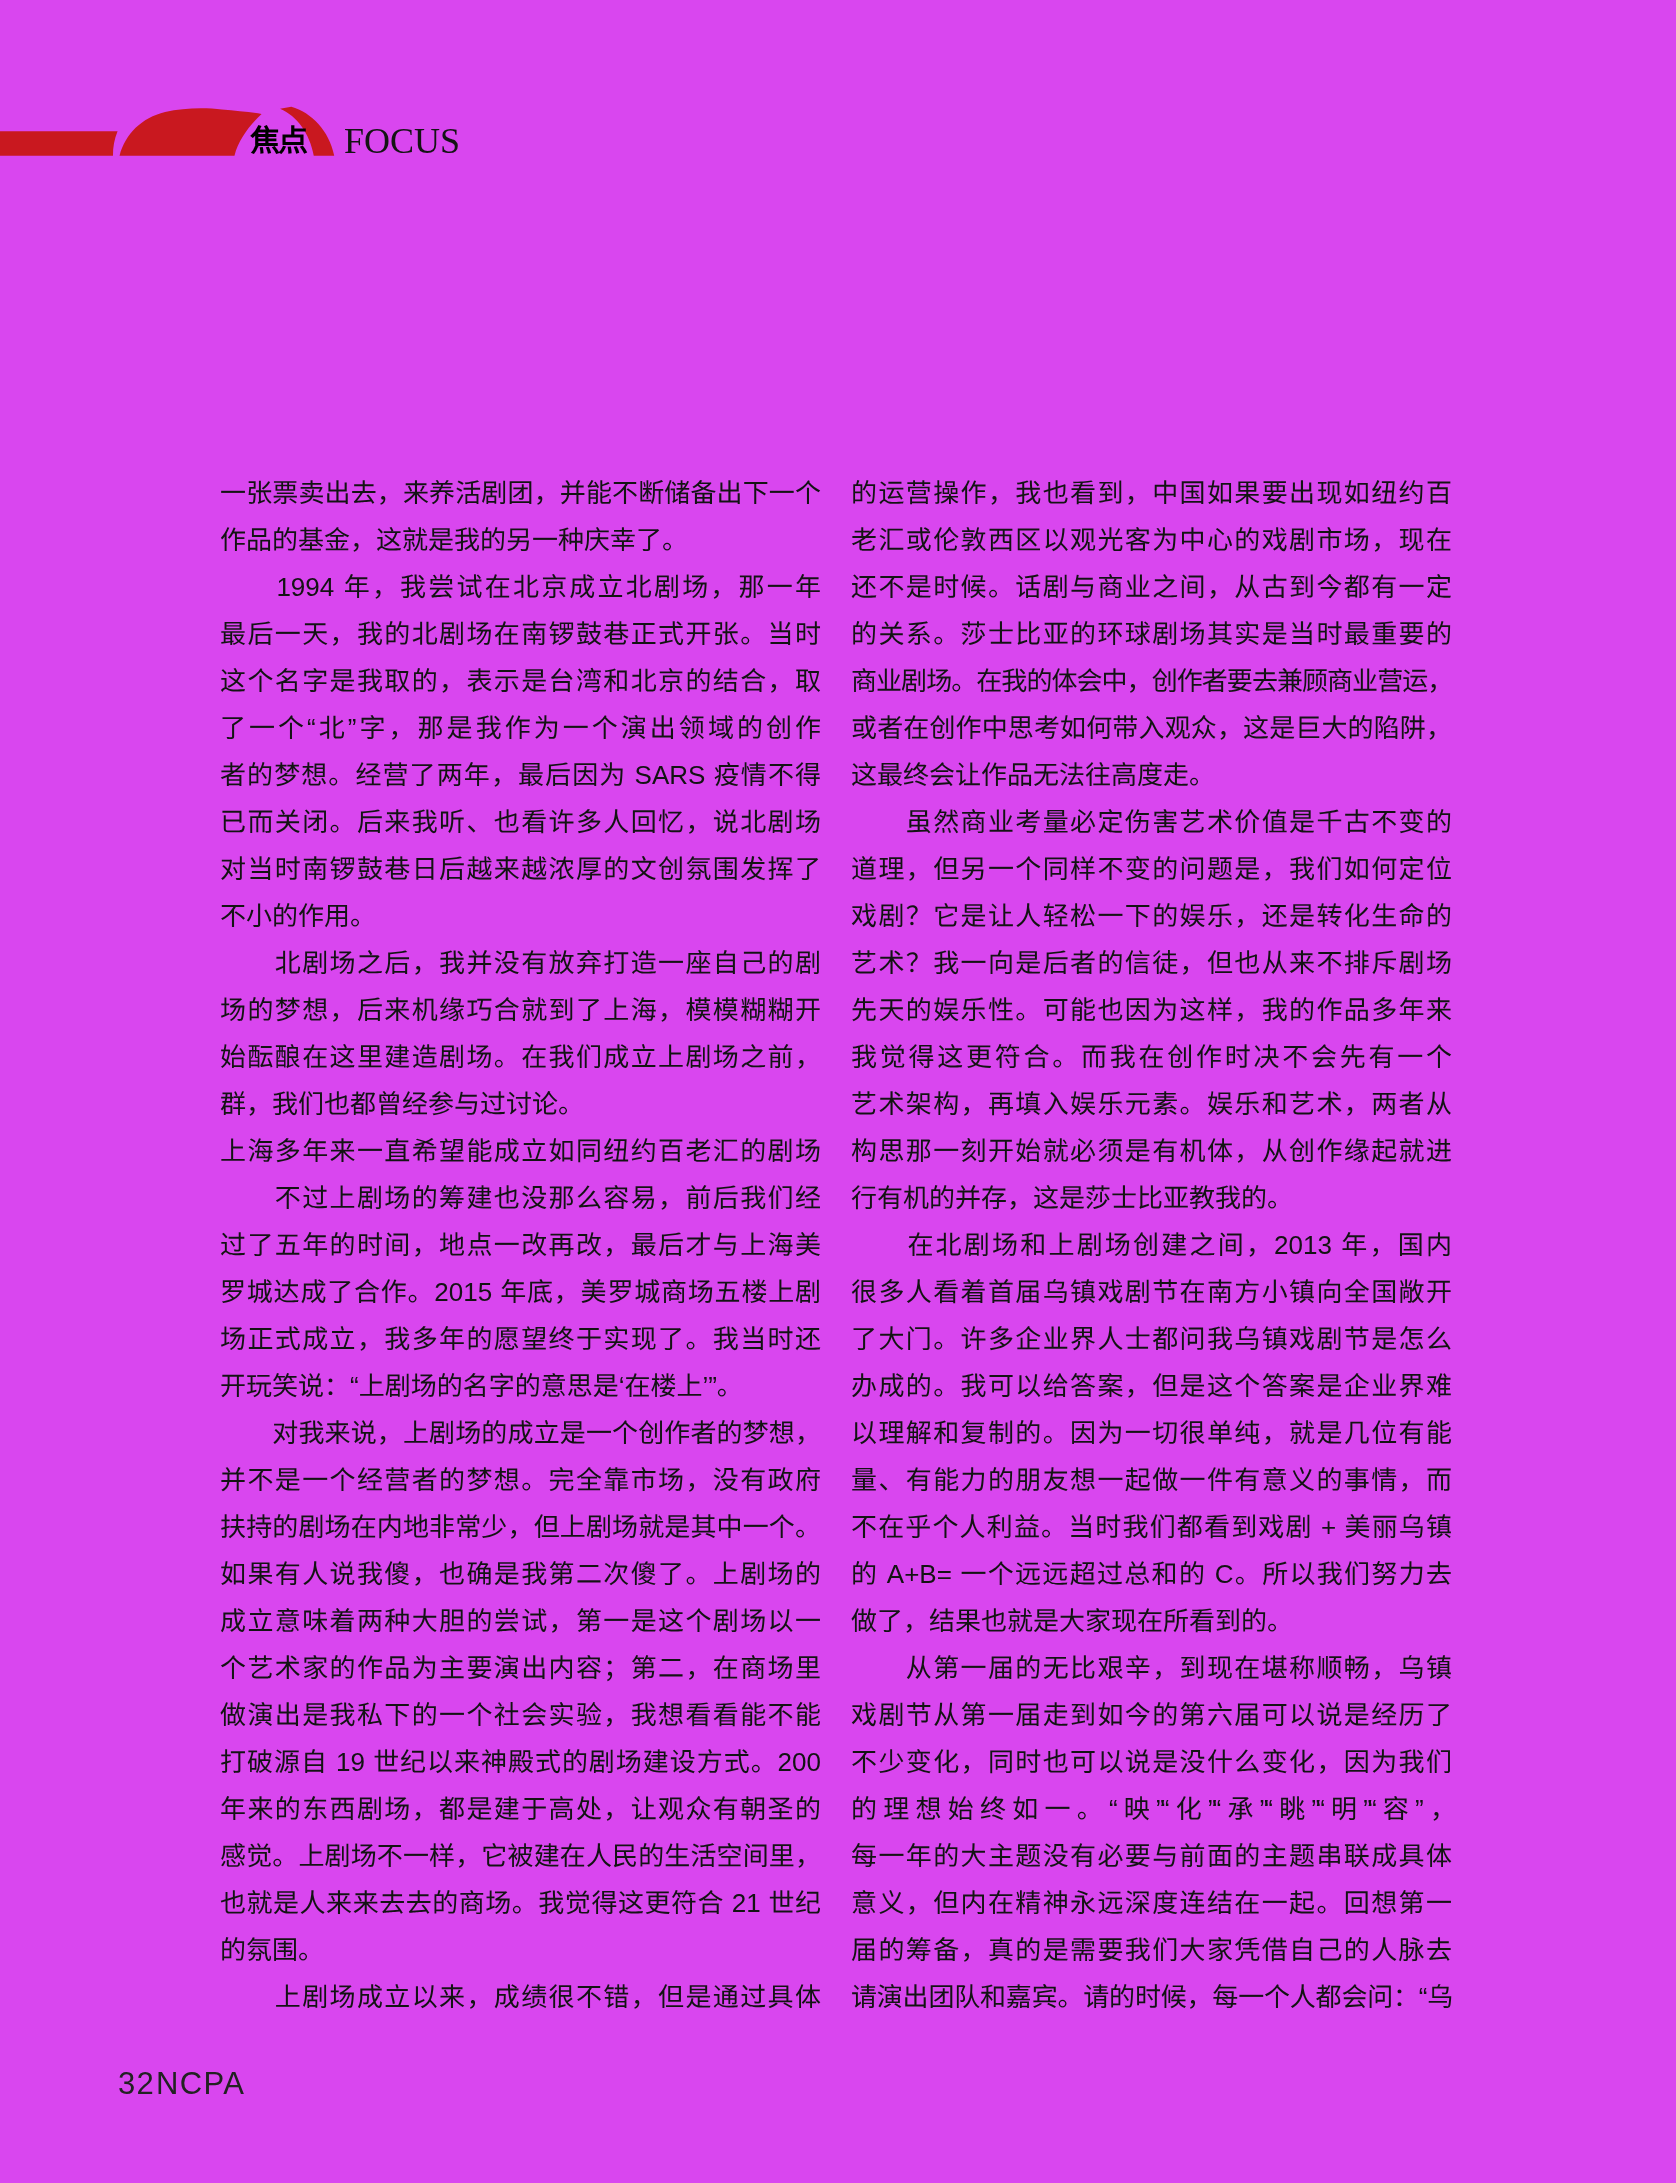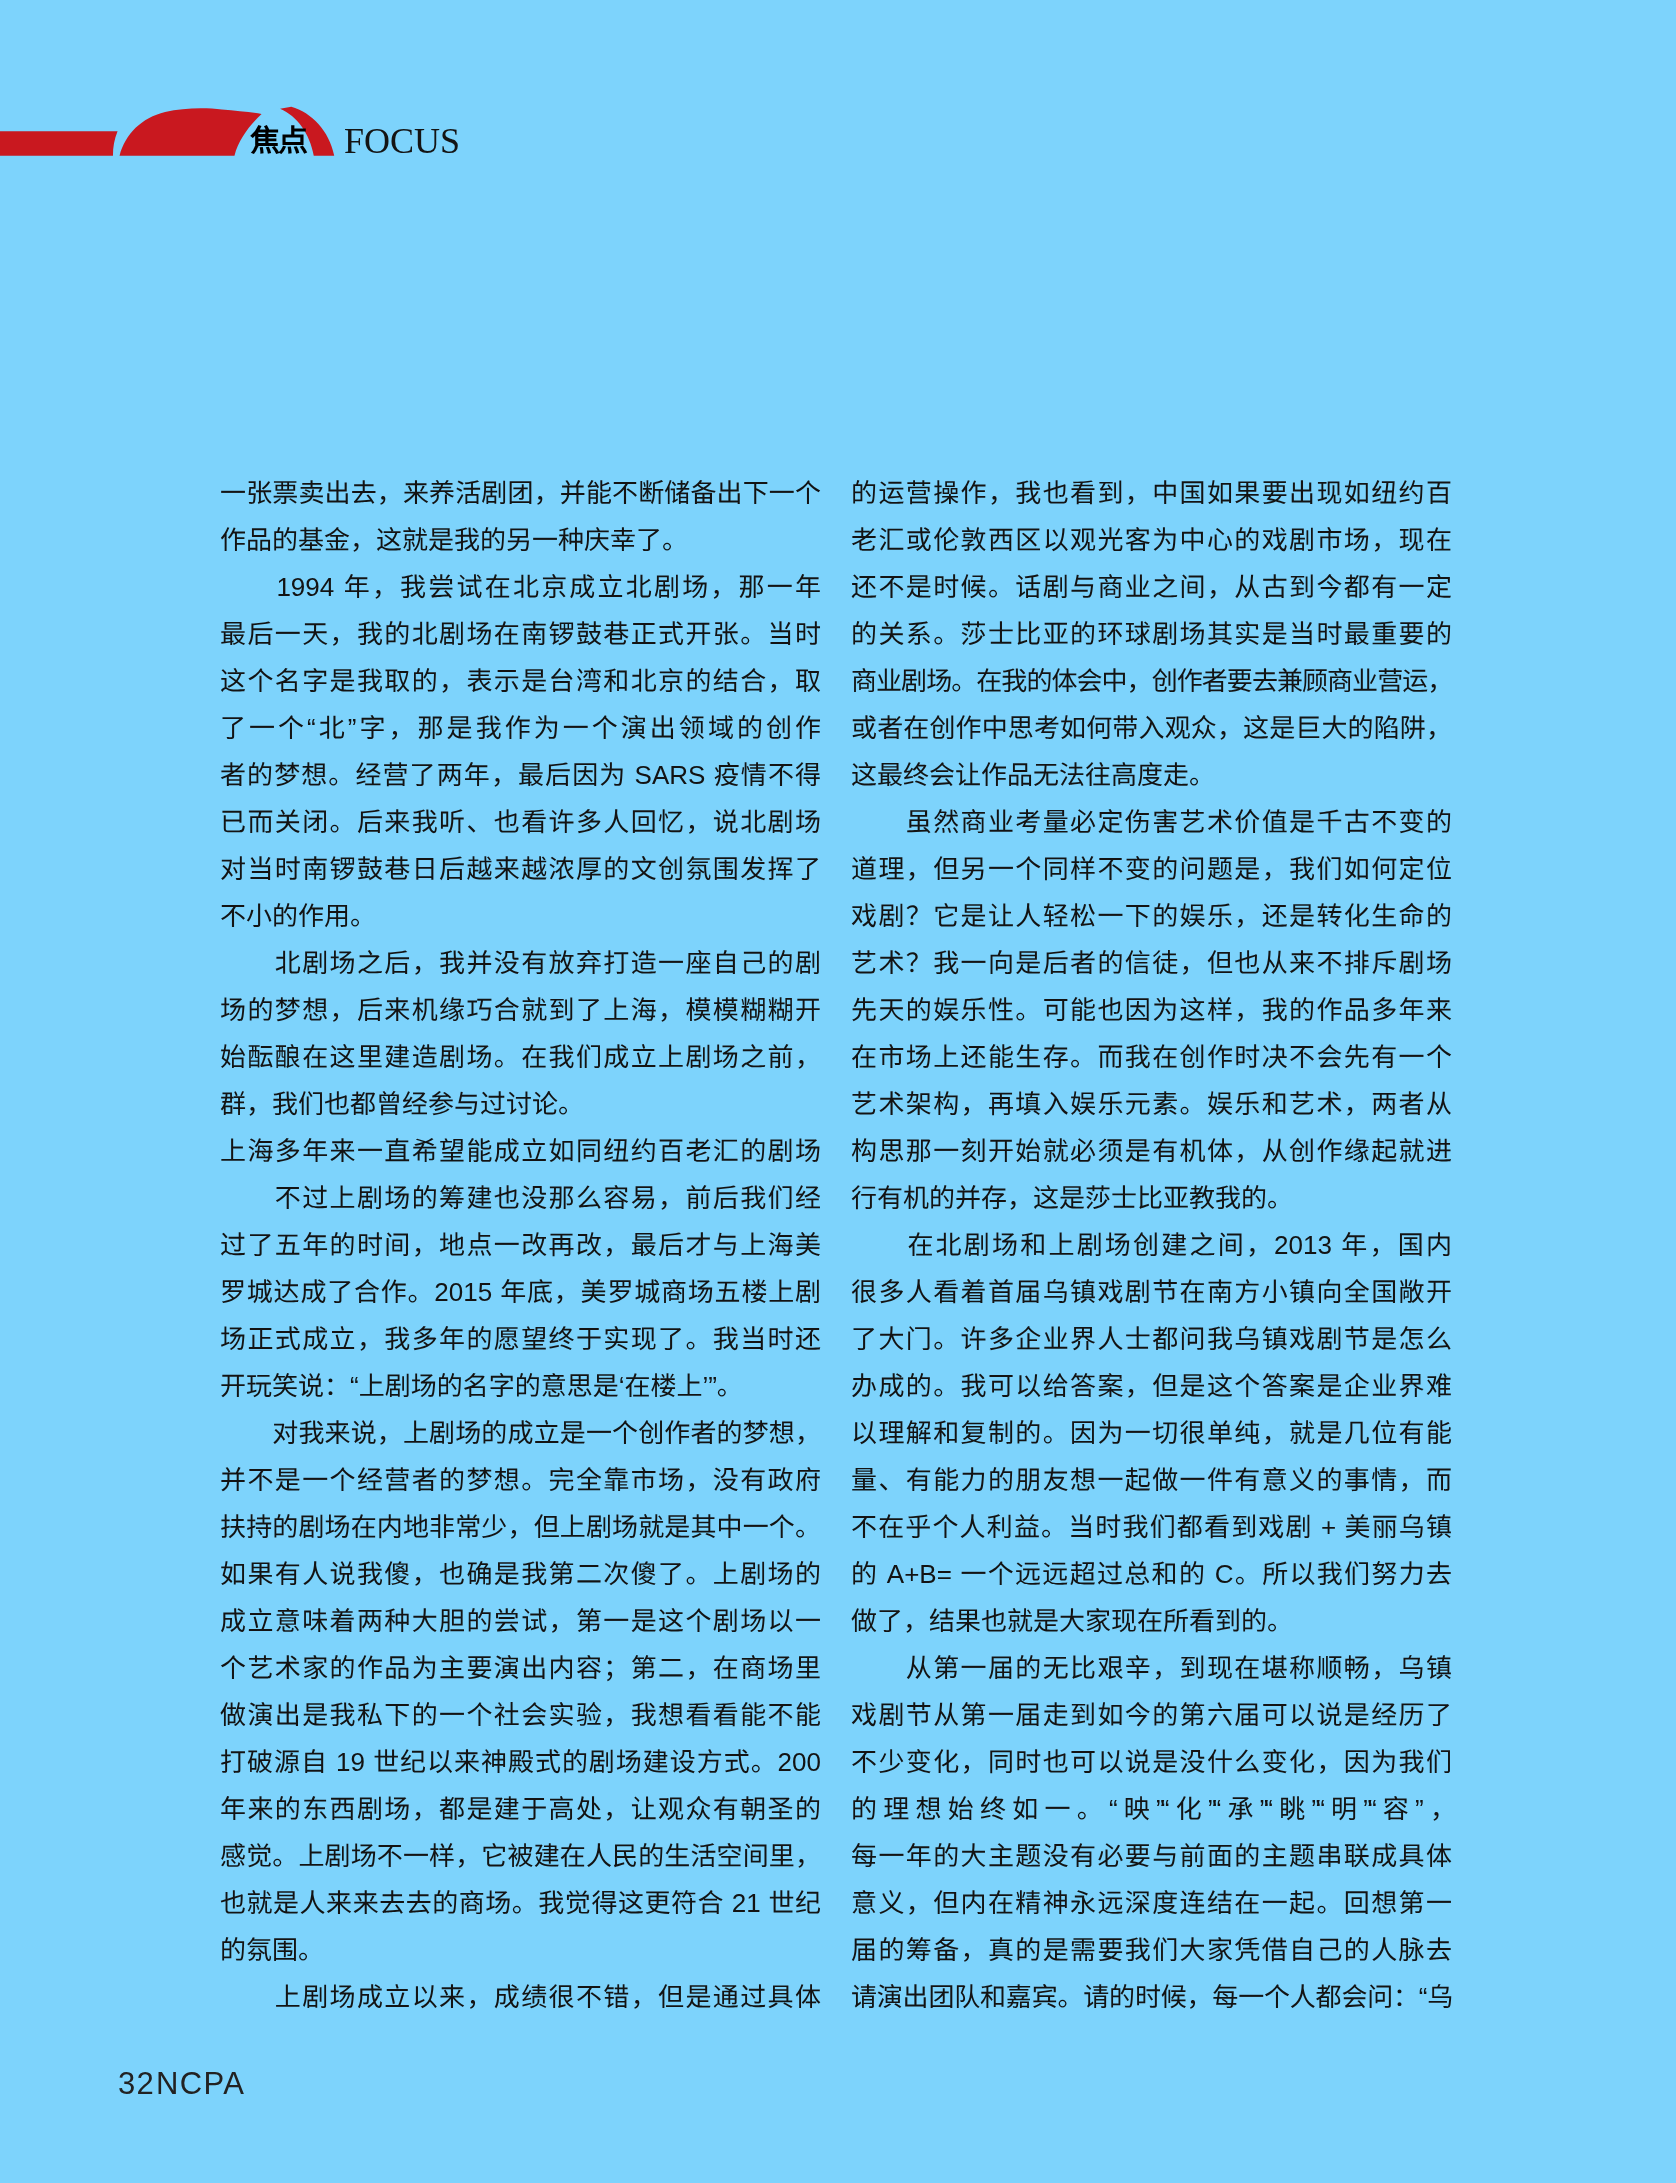--- a/index.html
+++ b/index.html
@@ -1,20 +1,20 @@
 <!DOCTYPE html>
 <html lang="zh-CN" style="font-size:10.6px"><head>
 <meta charset="utf-8">
 <style>
   html,body{margin:0;padding:0;background:#fff;}
   .page{
     position:relative;
     width:1676px;
     height:2183px;
-    background:#7dd3fc;
+    background:#d946ef;
     overflow:hidden;
     font-family:"Liberation Sans",sans-serif;
   }
   
   .banner-svg{
     position:absolute;
     left:0; top:102px;
     width:502px; height:63px;
     display:block;
   }
@@ -129,21 +129,21 @@
         <div class="line">还不是时候。话剧与商业之间，从古到今都有一定</div>
         <div class="line">的关系。莎士比亚的环球剧场其实是当时最重要的</div>
         <div class="line t2">商业剧场。在我的体会中，创作者要去兼顾商业营运，</div>
         <div class="line">或者在创作中思考如何带入观众，这是巨大的陷阱，</div>
         <div class="line pend">这最终会让作品无法往高度走。</div>
         <div class="line">　　虽然商业考量必定伤害艺术价值是千古不变的</div>
         <div class="line">道理，但另一个同样不变的问题是，我们如何定位</div>
         <div class="line">戏剧？它是让人轻松一下的娱乐，还是转化生命的</div>
         <div class="line">艺术？我一向是后者的信徒，但也从来不排斥剧场</div>
         <div class="line">先天的娱乐性。可能也因为这样，我的作品多年来</div>
-        <div class="line">在市场上还能生存。而我在创作时决不会先有一个</div>
+        <div class="line">我觉得这更符合。而我在创作时决不会先有一个</div>
         <div class="line">艺术架构，再填入娱乐元素。娱乐和艺术，两者从</div>
         <div class="line">构思那一刻开始就必须是有机体，从创作缘起就进</div>
         <div class="line pend">行有机的并存，这是莎士比亚教我的。</div>
         <div class="line">　　在北剧场和上剧场创建之间，2013 年，国内</div>
         <div class="line">很多人看着首届乌镇戏剧节在南方小镇向全国敞开</div>
         <div class="line">了大门。许多企业界人士都问我乌镇戏剧节是怎么</div>
         <div class="line">办成的。我可以给答案，但是这个答案是企业界难</div>
         <div class="line">以理解和复制的。因为一切很单纯，就是几位有能</div>
         <div class="line">量、有能力的朋友想一起做一件有意义的事情，而</div>
         <div class="line">不在乎个人利益。当时我们都看到戏剧 + 美丽乌镇</div>

